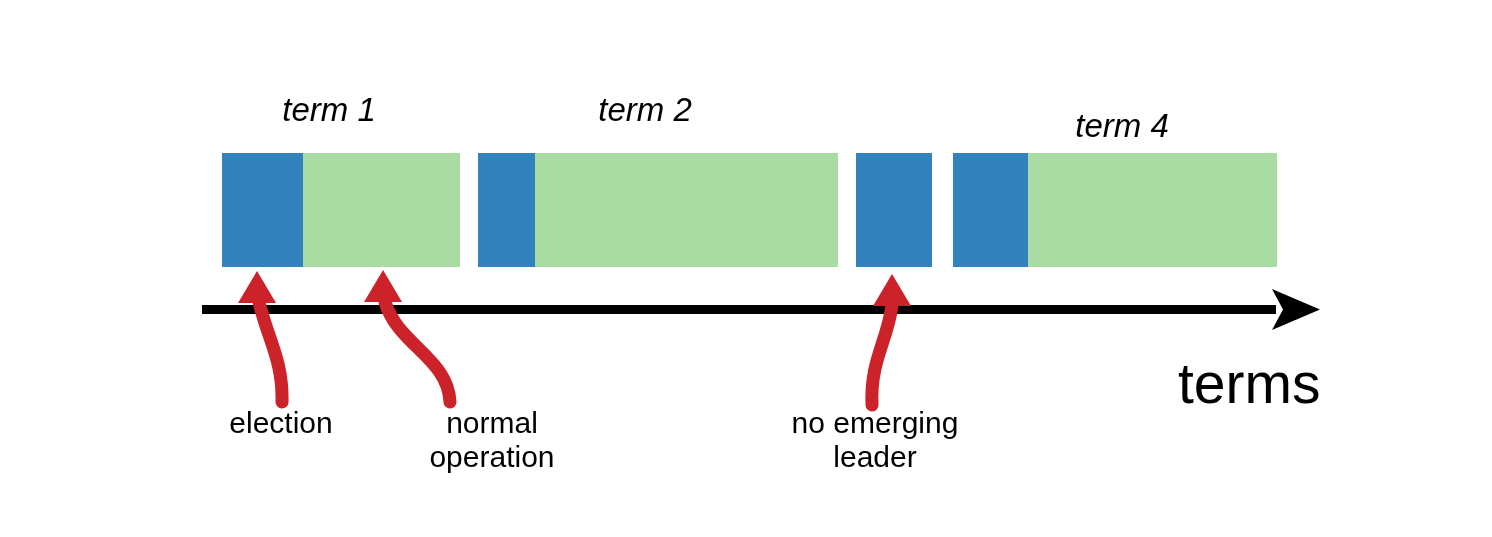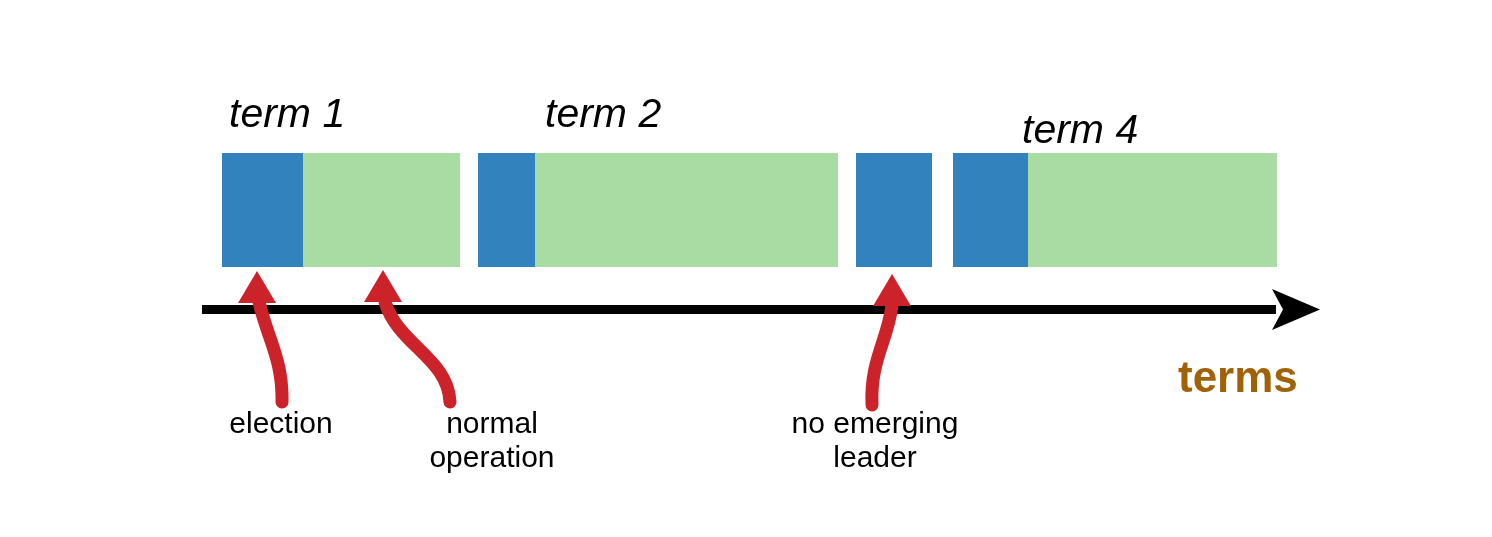--- a/index.html
+++ b/index.html
@@ -21,42 +21,43 @@
     position: absolute;
     left: 0;
     top: 0;
     width: 1492px;
     height: 537px;
   }
   .term-label {
     position: absolute;
     font-family: "Liberation Sans", sans-serif;
     font-style: italic;
-    font-size: 41px;
+    font-size: 33px;
     font-weight: 400;
     color: #000000;
     white-space: nowrap;
+    text-align: center;
     line-height: 1;
   }
   .annot-label {
     position: absolute;
     font-family: "Liberation Sans", sans-serif;
     font-size: 30px;
     font-weight: 400;
     color: #000000;
     white-space: nowrap;
     text-align: center;
     line-height: 1.12;
   }
   .axis-label {
     position: absolute;
     font-family: "Liberation Sans", sans-serif;
-    font-size: 44px;
-    font-weight: 700;
-    color: #a16207;
+    font-size: 57px;
+    font-weight: 400;
+    color: #000000;
     white-space: nowrap;
     line-height: 1;
   }
 </style>
 </head>
 <body>
 
 <div id="stage">
 
   <svg id="diagram-svg" viewBox="0 0 1492 537">

